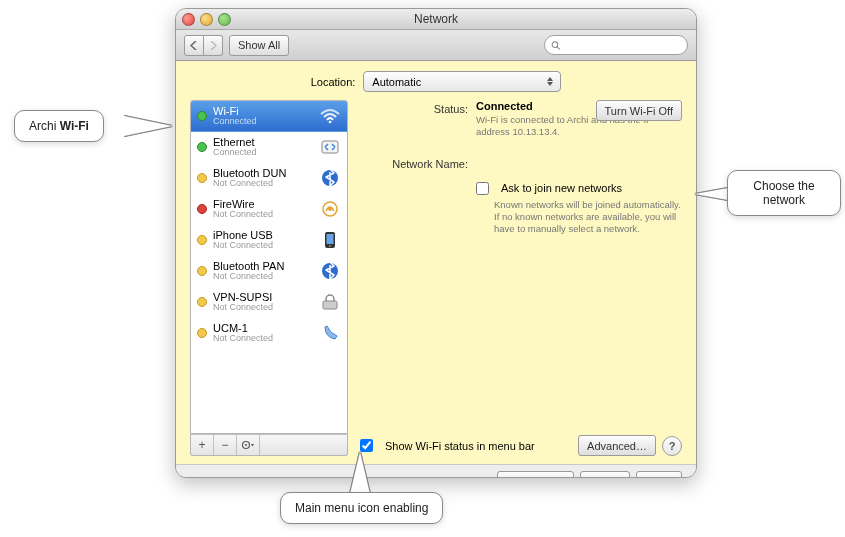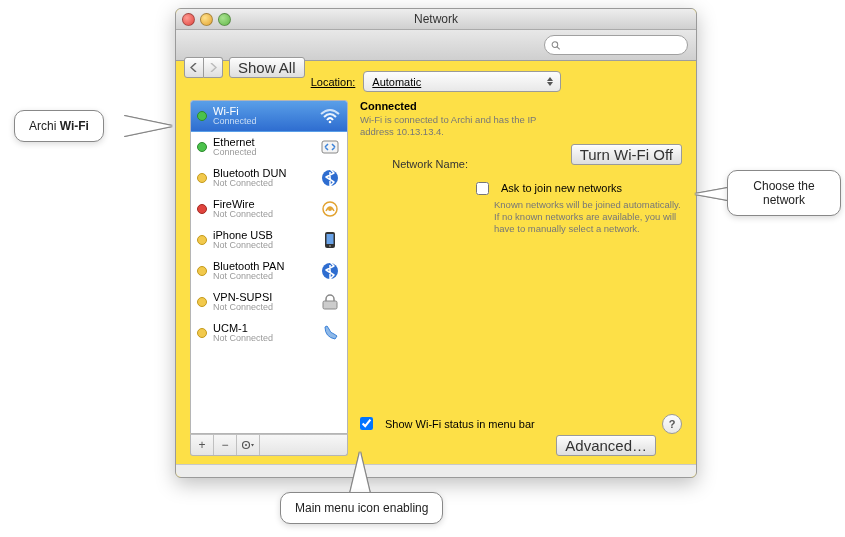--- a/index.html
+++ b/index.html
@@ -11,22 +11,22 @@
     height: 537px;
     position: relative;
   }
   .window {
     position: absolute;
     left: 175px;
     top: 8px;
     width: 520px;
     height: 468px;
     border: 1px solid #9a9a9a;
-    border-radius: 6px;
-    background: #fde047;
+    border-radius: 11px;
+    background: #fef9c3;
     box-shadow: 0 6px 20px rgba(0,0,0,0.25);
     overflow: hidden;
   }
   .titlebar {
     height: 20px;
     background: linear-gradient(#eeeeee, #d0d0d0);
     border-bottom: 1px solid #aaa;
     display: flex;
     align-items: center;
     padding: 0 6px;
@@ -61,25 +61,24 @@
     gap: 6px;
   }
   .btn {
     background: linear-gradient(#fdfdfd, #dedede);
     border: 1px solid #9a9a9a;
     border-radius: 3px;
     height: 19px;
     display: inline-flex;
     align-items: center;
     justify-content: center;
-    font-size: 15px;
+    font-size: 11px;
     color: #333;
     padding: 0 8px;
     box-shadow: 0 1px 0 rgba(255,255,255,0.6) inset;
-    margin-top: 44px;
   }
   .seg {
     display: flex;
   }
   .seg .btn { border-radius: 0; padding: 0 5px; }
   .seg .btn:first-child { border-radius: 3px 0 0 3px; }
   .seg .btn:last-child { border-radius: 0 3px 3px 0; border-left: none; }
   .search {
     margin-left: auto;
     width: 130px;
@@ -98,21 +97,20 @@
     font-size: 11px;
     width: 100%;
     background: transparent;
   }
   .location-row {
     display: flex;
     justify-content: center;
     align-items: center;
     gap: 8px;
     padding: 10px 0 8px;
-    text-decoration: underline;
   }
   .popup {
     background: linear-gradient(#fdfdfd, #e8e8e8);
     border: 1px solid #9a9a9a;
     border-radius: 4px;
     height: 19px;
     display: inline-flex;
     align-items: center;
     padding: 0 18px 0 8px;
     font-size: 11px;
@@ -474,20 +472,21 @@
             <path d="M10 4 l3 0 l-1.5 2.5 z" fill="#555"></path>
           </svg>
         </div>
       </div>
     </div>
 
     <div class="detail">
       <div class="btn turnoff">Turn Wi-Fi Off</div>
 
       <div class="row">
+        <div class="row-label">Status:</div>
         <div class="row-content">
           <div class="bold">Connected</div>
           <div class="sub" style="max-width:180px">Wi-Fi is connected to Archi and has the IP address 10.13.13.4.</div>
         </div>
       </div>
 
       <div class="row" style="margin-top:16px">
         <div class="row-label">Network Name:</div>
       </div>
 

